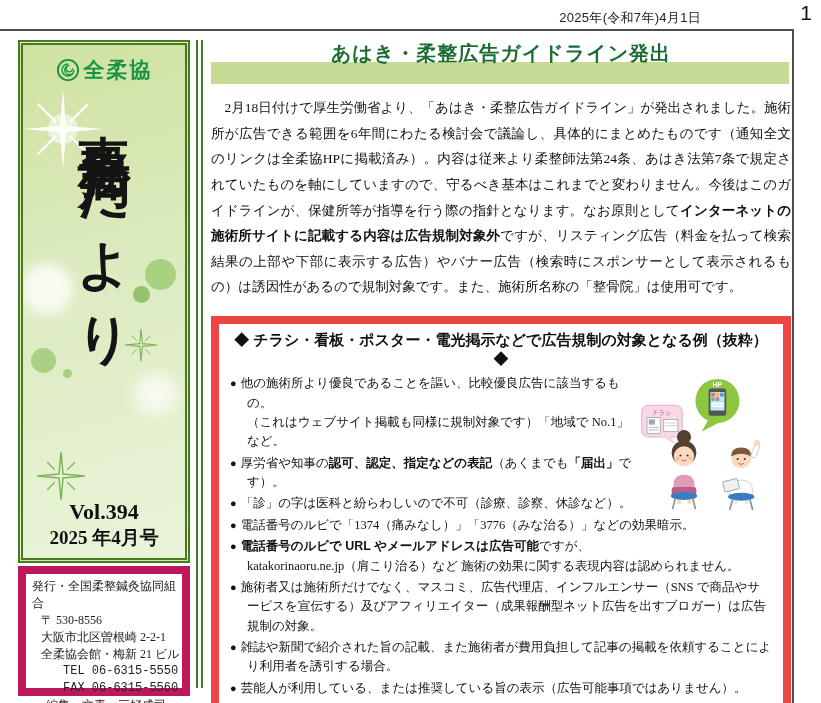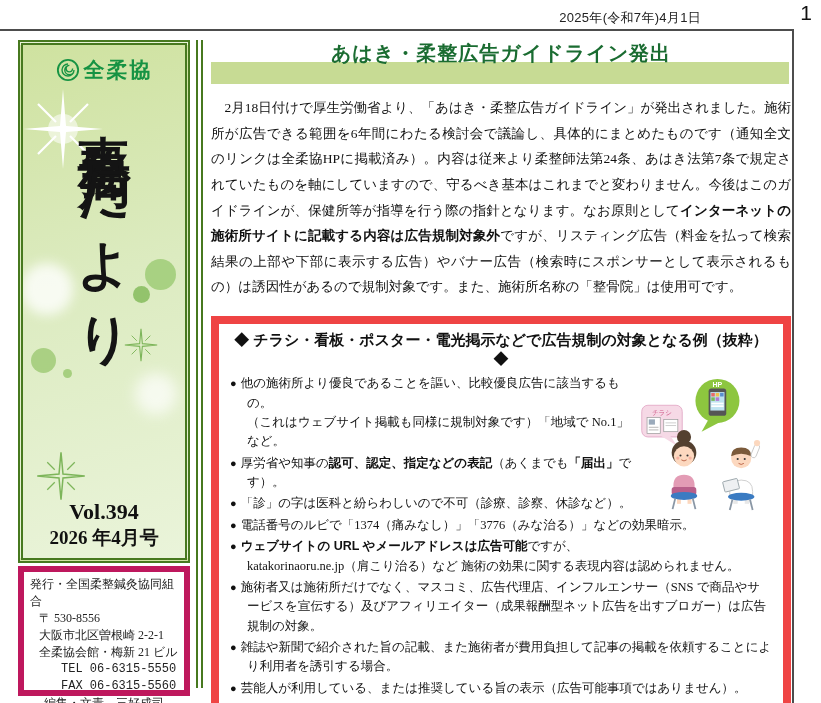--- a/index.html
+++ b/index.html
@@ -30,21 +30,21 @@
   .vert-title{position:absolute;top:47px;left:50%;transform:translateX(-50%);
               writing-mode:vertical-rl;text-orientation:upright;z-index:2;
               font-family:"Liberation Serif",serif;font-weight:700;font-size:53px;line-height:1;
               letter-spacing:13px;color:#141414;}
   .vol{position:absolute;bottom:33px;left:0;right:0;text-align:center;z-index:2;
        font-family:"Liberation Serif",serif;font-size:22px;font-weight:600;color:#111;}
   .issue{position:absolute;bottom:7px;left:0;right:0;text-align:center;z-index:2;
          font-family:"Liberation Serif",serif;font-size:19px;font-weight:600;color:#111;}
   
   .pub-box{position:absolute;left:18px;top:566px;width:172px;height:130px;box-sizing:border-box;
-           border:6px solid #be185d;padding:4px 2px 0 6px;background:#fff;
+           border:8px solid #be185d;padding:4px 2px 0 6px;background:#fff;
            font-family:"Liberation Serif",serif;font-size:12px;line-height:1.42;color:#222;}
   .ind1{margin-left:9px;}.ind2{margin-left:31px;font-family:Liberation Mono, monospace;}.ind3{margin-left:14px;}
   
   .gl{position:absolute;top:40px;width:2px;height:648px;background:#47791f;}
   .gl1{left:196px;}.gl2{left:201px;}
   
   .main{position:absolute;left:211px;top:40px;width:580px;}
   .title-wrap{position:relative;height:44px;}
   .title-bar{position:absolute;left:0;bottom:0;width:578px;height:22px;background:#c7db94;}
   .title{position:relative;margin:0;text-align:center;font-size:20px;font-weight:bold;
@@ -93,21 +93,21 @@
 
   <div class="logo-row">
     <svg width="24" height="24" viewBox="0 0 26 26">
       <circle cx="13" cy="13" r="11" fill="none" stroke="#169343" stroke-width="2"></circle>
       <path d="M13 6.5 a6.5 6.5 0 1 0 6.5 6.5 a5 5 0 1 1 -5 -5 a3.5 3.5 0 1 0 3.5 3.5" fill="none" stroke="#169343" stroke-width="1.5"></path>
     </svg>
     <span class="logo-text">全柔協</span>
   </div>
   <div class="vert-title">事務局だより</div>
   <div class="vol">Vol.394</div>
-  <div class="issue">2026 年4月号</div>
+  <div class="issue">2025 年4月号</div>
 </aside>
 
 <div class="pub-box">
   <div>発行・全国柔整鍼灸協同組合</div>
   <div class="ind1">〒 530-8556</div>
   <div class="ind1">大阪市北区曽根崎 2-2-1</div>
   <div class="ind1">全柔協会館・梅新 21 ビル</div>
   <div class="ind2">TEL  06-6315-5550</div>
   <div class="ind2">FAX 06-6315-5560</div>
   <div class="ind3">編集・文責　三好成司</div>
@@ -192,21 +192,21 @@
     </div>
 
     <p class="bullet"><span class="mk">●</span><span>他の施術所より優良であることを謳い、比較優良広告に該当するもの。</span><br><span>（これはウェブサイト掲載も同様に規制対象です）「地域で No.1」など。</span></p>
 
     <p class="bullet"><span class="mk">●</span><span>厚労省や知事の</span><b class="bd">認可、認定、指定などの表記</b><span>（あくまでも</span><b class="bd">「届出」</b><span>です）。</span></p>
 
     <p class="bullet"><span class="mk">●</span><span>「診」の字は医科と紛らわしいので不可（診療、診察、休診など）。</span></p>
 
     <p class="bullet"><span class="mk">●</span><span>電話番号のルビで「1374（痛みなし）」「3776（みな治る）」などの効果暗示。</span></p>
 
-    <p class="bullet"><span class="mk">●</span><b class="bd">ウェブサイトの URL やメールアドレスは広告可能</b><span>ですが、</span><br><span>katakorinaoru.ne.jp（肩こり治る）など 施術の効果に関する表現内容は認められません。</span></p>
+    <p class="bullet"><span class="mk">●</span><b class="bd">電話番号のルビで URL やメールアドレスは広告可能</b><span>ですが、</span><br><span>katakorinaoru.ne.jp（肩こり治る）など 施術の効果に関する表現内容は認められません。</span></p>
 
     <p class="bullet"><span class="mk">●</span><span>施術者又は施術所だけでなく、マスコミ、広告代理店、インフルエンサー（SNS で商品やサービスを宣伝する）及びアフィリエイター（成果報酬型ネット広告を出すブロガー）は広告規制の対象。</span></p>
 
     <p class="bullet"><span class="mk">●</span><span>雑誌や新聞で紹介された旨の記載、また施術者が費用負担して記事の掲載を依頼することにより利用者を誘引する場合。</span></p>
 
     <p class="bullet"><span class="mk">●</span><span>芸能人が利用している、または推奨している旨の表示（広告可能事項ではありません）。</span></p>
   </section>
 
   <div class="divider"></div>
 

